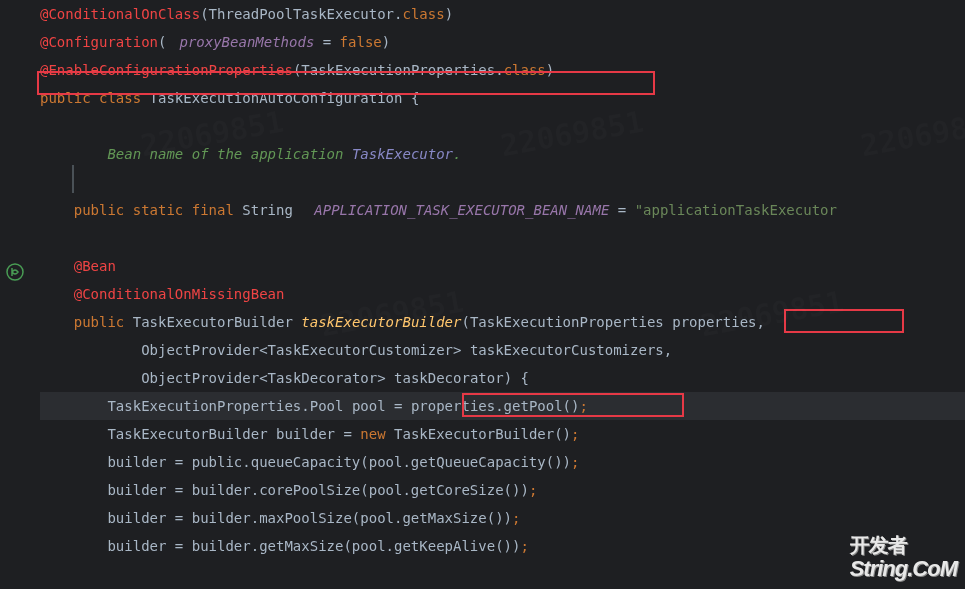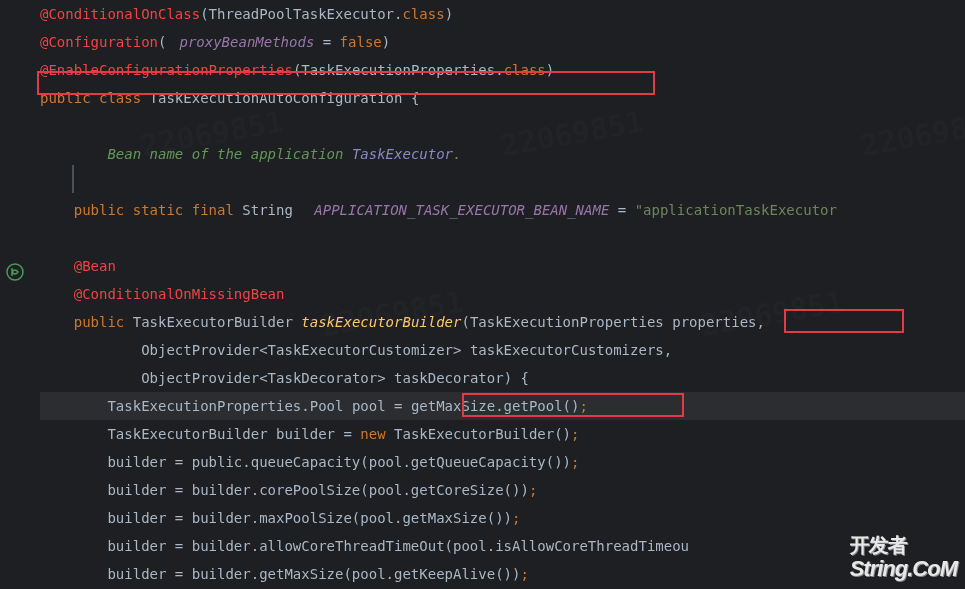--- a/index.html
+++ b/index.html
@@ -125,26 +125,25 @@
   <div class="line"></div>
   <div class="line">        <span class="c-doc">Bean name of the application </span><span class="c-doc-type">TaskExecutor</span><span class="c-doc">.</span></div>
   <div class="line"></div>
   <div class="line">    <span class="c-keyword">public static final </span><span class="c-default">String </span><span class="c-field">APPLICATION_TASK_EXECUTOR_BEAN_NAME</span><span class="c-default"> = </span><span class="c-string">"applicationTaskExecutor</span></div>
   <div class="line"></div>
   <div class="line">    <span class="c-annotation">@Bean</span></div>
   <div class="line">    <span class="c-annotation">@ConditionalOnMissingBean</span></div>
   <div class="line">    <span class="c-keyword">public </span><span class="c-default">TaskExecutorBuilder </span><span class="c-method-decl">taskExecutorBuilder</span><span class="c-default">(</span><span class="c-default">TaskExecutionProperties </span><span class="c-default">properties</span><span class="c-default">,</span></div>
   <div class="line">            <span class="c-default">ObjectProvider</span><span class="c-default">&lt;</span><span class="c-default">TaskExecutorCustomizer</span><span class="c-default">&gt; </span><span class="c-default">taskExecutorCustomizers</span><span class="c-default">,</span></div>
   <div class="line">            <span class="c-default">ObjectProvider</span><span class="c-default">&lt;</span><span class="c-default">TaskDecorator</span><span class="c-default">&gt; </span><span class="c-default">taskDecorator</span><span class="c-default">) {</span></div>
-  <div class="line highlighted">        <span class="c-default">TaskExecutionProperties.Pool </span><span class="c-default">pool </span><span class="c-default">= </span><span class="c-default">getMaxSize.getPool()</span><span class="c-keyword">;</span></div>
+  <div class="line highlighted">        <span class="c-default">TaskExecutionProperties.Pool </span><span class="c-default">pool </span><span class="c-default">= </span><span class="c-default">properties.getPool()</span><span class="c-keyword">;</span></div>
   <div class="line">        <span class="c-default">TaskExecutorBuilder </span><span class="c-default">builder </span><span class="c-default">= </span><span class="c-new">new </span><span class="c-default">TaskExecutorBuilder()</span><span class="c-keyword">;</span></div>
   <div class="line">        <span class="c-default">builder = public.queueCapacity(pool.getQueueCapacity())</span><span class="c-keyword">;</span></div>
   <div class="line">        <span class="c-default">builder = builder.corePoolSize(pool.getCoreSize())</span><span class="c-keyword">;</span></div>
   <div class="line">        <span class="c-default">builder = builder.maxPoolSize(pool.getMaxSize())</span><span class="c-keyword">;</span></div>
-  <div class="line">        <span class="c-default">builder = builder.allowCoreThreadTimeOut(pool.isAllowCoreThreadTimeou</span></div>
   <div class="line">        <span class="c-default">builder = builder.getMaxSize(pool.getKeepAlive())</span><span class="c-keyword">;</span></div>
 </div>
 
 <div class="doc-bar"></div>
 
 <div class="red-box-1"></div>
 <div class="red-box-2"></div>
 <div class="red-box-3"></div>
 
 <div class="faint-watermark" style="left:140px;top:120px;">22069851</div>

